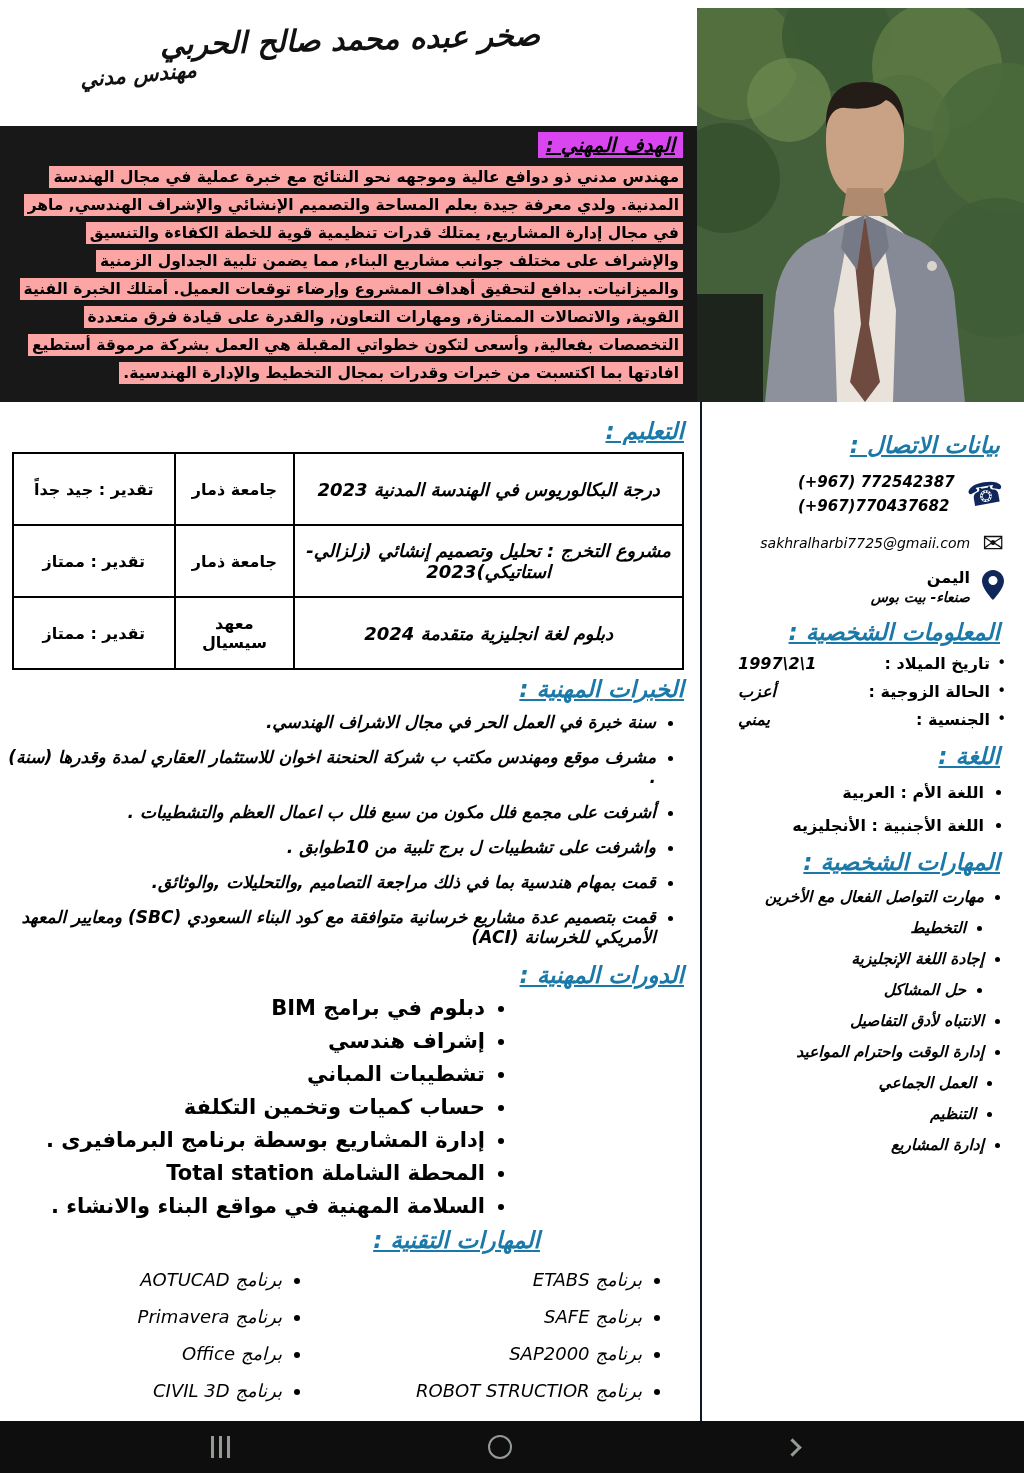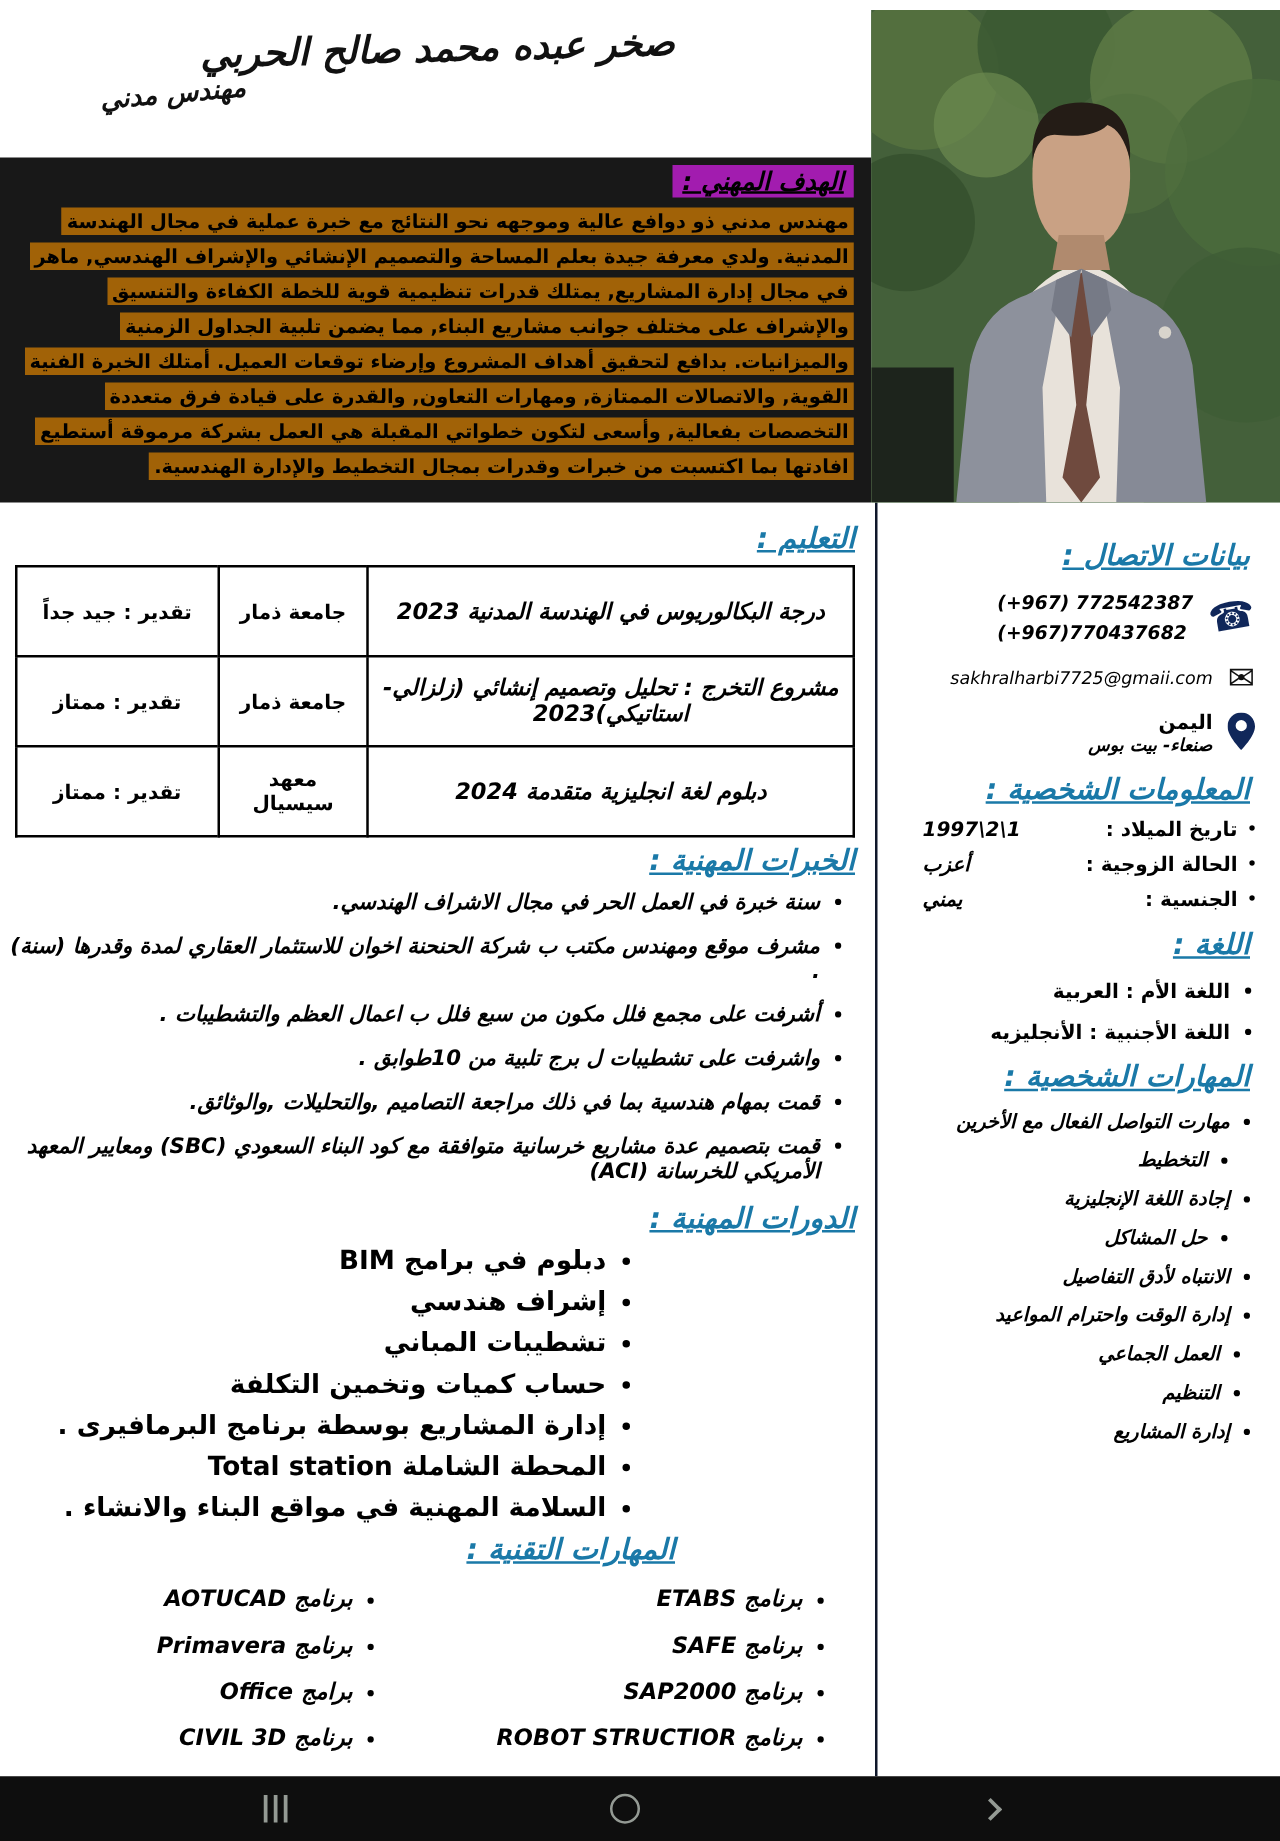--- a/index.html
+++ b/index.html
@@ -20,30 +20,30 @@
   .job-title {
     position:absolute; top:63px; left:80px;
     font-size:21px; font-weight:bold; font-style:italic;
     transform:rotate(-5deg); color:#111;
   }
   .dark-band {
     position:absolute; top:126px; left:0; width:697px; height:276px;
     background:#181818; padding:6px 14px 8px 10px; direction:rtl;
   }
   .objective-heading {
-    display:inline-block; background:#a21caf; color:#000;
+    display:inline-block; background:#d946ef; color:#000;
     font-weight:bold; font-style:italic; font-size:20px;
     padding:1px 8px; margin-bottom:5px; text-decoration:underline;
   }
   .objective-text {
     font-size:15.5px; font-weight:bold; line-height:28px;
     text-align:right; color:#000;
   }
   .objective-text span {
-    background:#a16207; padding:2px 4px;
+    background:#fca5a5; padding:2px 4px;
     -webkit-box-decoration-break:clone; box-decoration-break:clone;
   }
   .photo {
     position:absolute; top:8px; left:697px; width:327px; height:394px;
     background:#44603a; overflow:hidden;
   }
   .photo svg { display:block; }
 
   
   .content { display:flex; align-items:stretch; height:1019px; }
@@ -66,21 +66,21 @@
   ul.bullets { list-style:disc; padding-right:34px; margin:10px 0 0; }
   ul.bullets li { font-size:17px; font-weight:bold; font-style:italic; margin-bottom:15px; color:#000; }
   ul.courses { list-style:disc; padding-right:205px; margin:8px 0 0; }
   ul.courses li { font-size:21px; font-weight:bold; margin-bottom:9px; }
 
   .tech-heading { margin-right:150px; }
   .tech-cols { display:flex; direction:rtl; margin-top:16px; }
   .tech-cols ul { width:50%; list-style:disc; }
   .tech-col-right { padding-right:48px; }
   .tech-col-left  { padding-right:66px; }
-  .tech-cols li { font-size:18px; font-weight:bold; font-style:italic; margin-bottom:16px; }
+  .tech-cols li { font-size:18px; font-weight:normal; font-style:italic; margin-bottom:16px; }
 
   
   .contact-row { display:flex; align-items:center; gap:12px; margin:12px 2px; }
   .icon-phone { font-size:30px; color:#10275a; transform:rotate(-10deg); line-height:1; }
   .icon-mail  { font-size:26px; color:#111; line-height:1; }
   .phones div { font-size:15px; font-weight:bold; font-style:italic; direction:ltr; text-align:left; line-height:24px; }
   .email-text { font-size:14px; font-style:italic; direction:ltr; text-align:left; }
   .loc-text div:first-child { font-size:16px; font-weight:bold; }
   .loc-text div:last-child  { font-size:14px; font-weight:bold; font-style:italic; margin-top:2px; }
 

